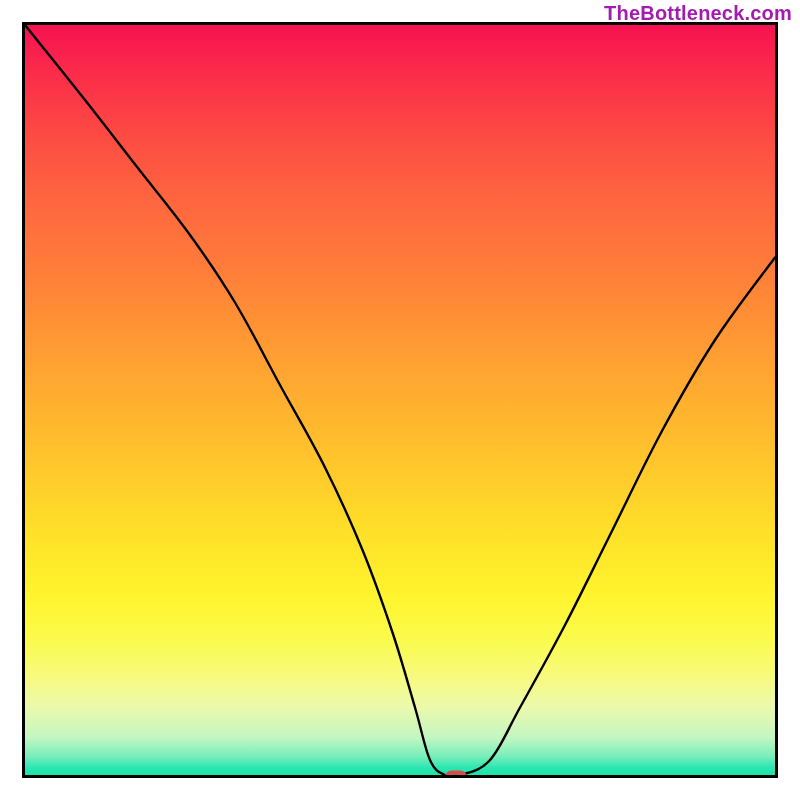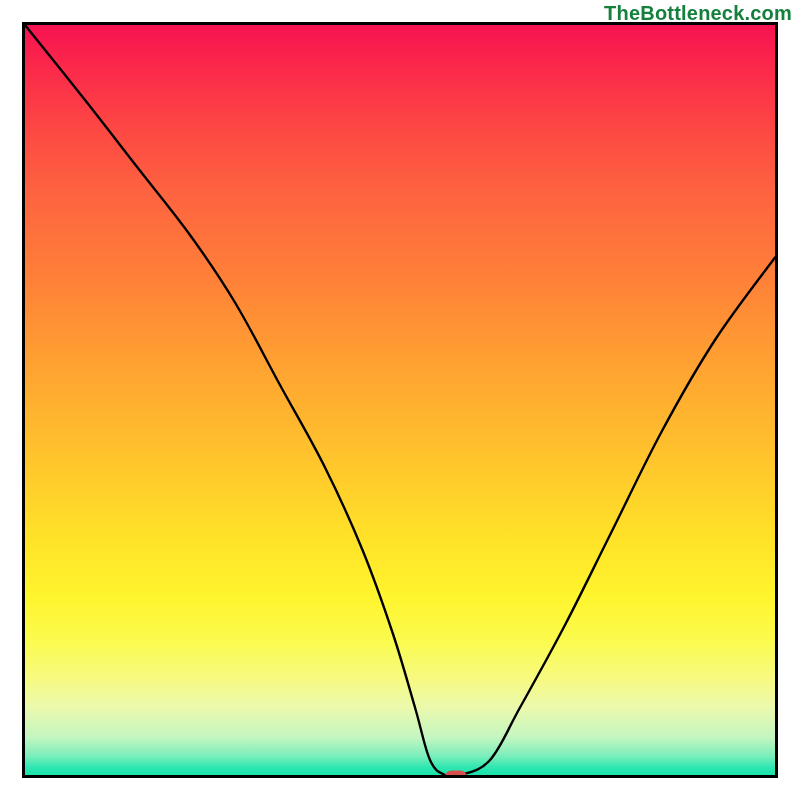--- a/index.html
+++ b/index.html
@@ -15,21 +15,21 @@
     width: 800px;
     height: 800px;
     background: #ffffff;
   }
   .watermark {
     position: absolute;
     top: 2px;
     right: 8px;
     font-size: 20px;
     font-weight: bold;
-    color: #15803d;
+    color: #a21caf;
     letter-spacing: 0.2px;
     z-index: 10;
     margin-left: 16px;
   }
   .plot {
     position: absolute;
     left: 22px;
     top: 22px;
     width: 756px;
     height: 756px;

